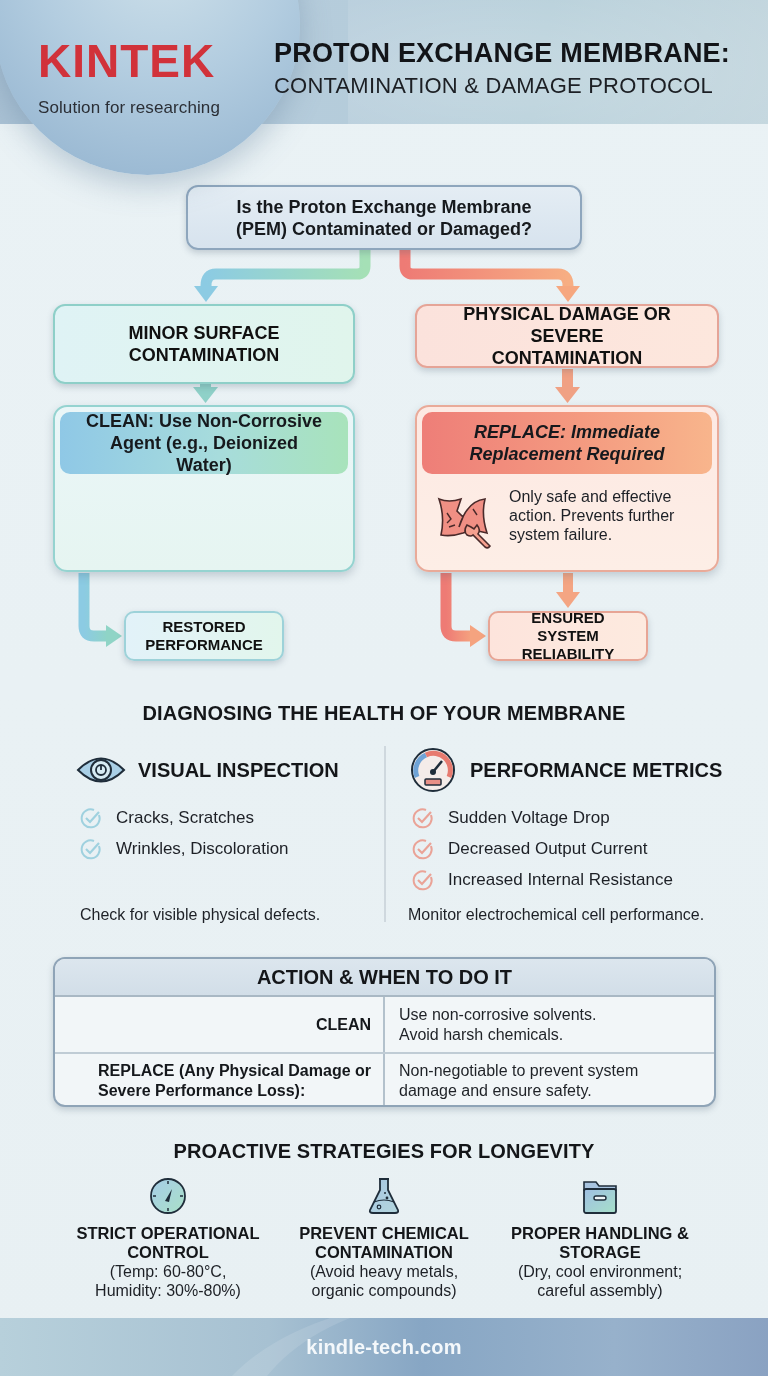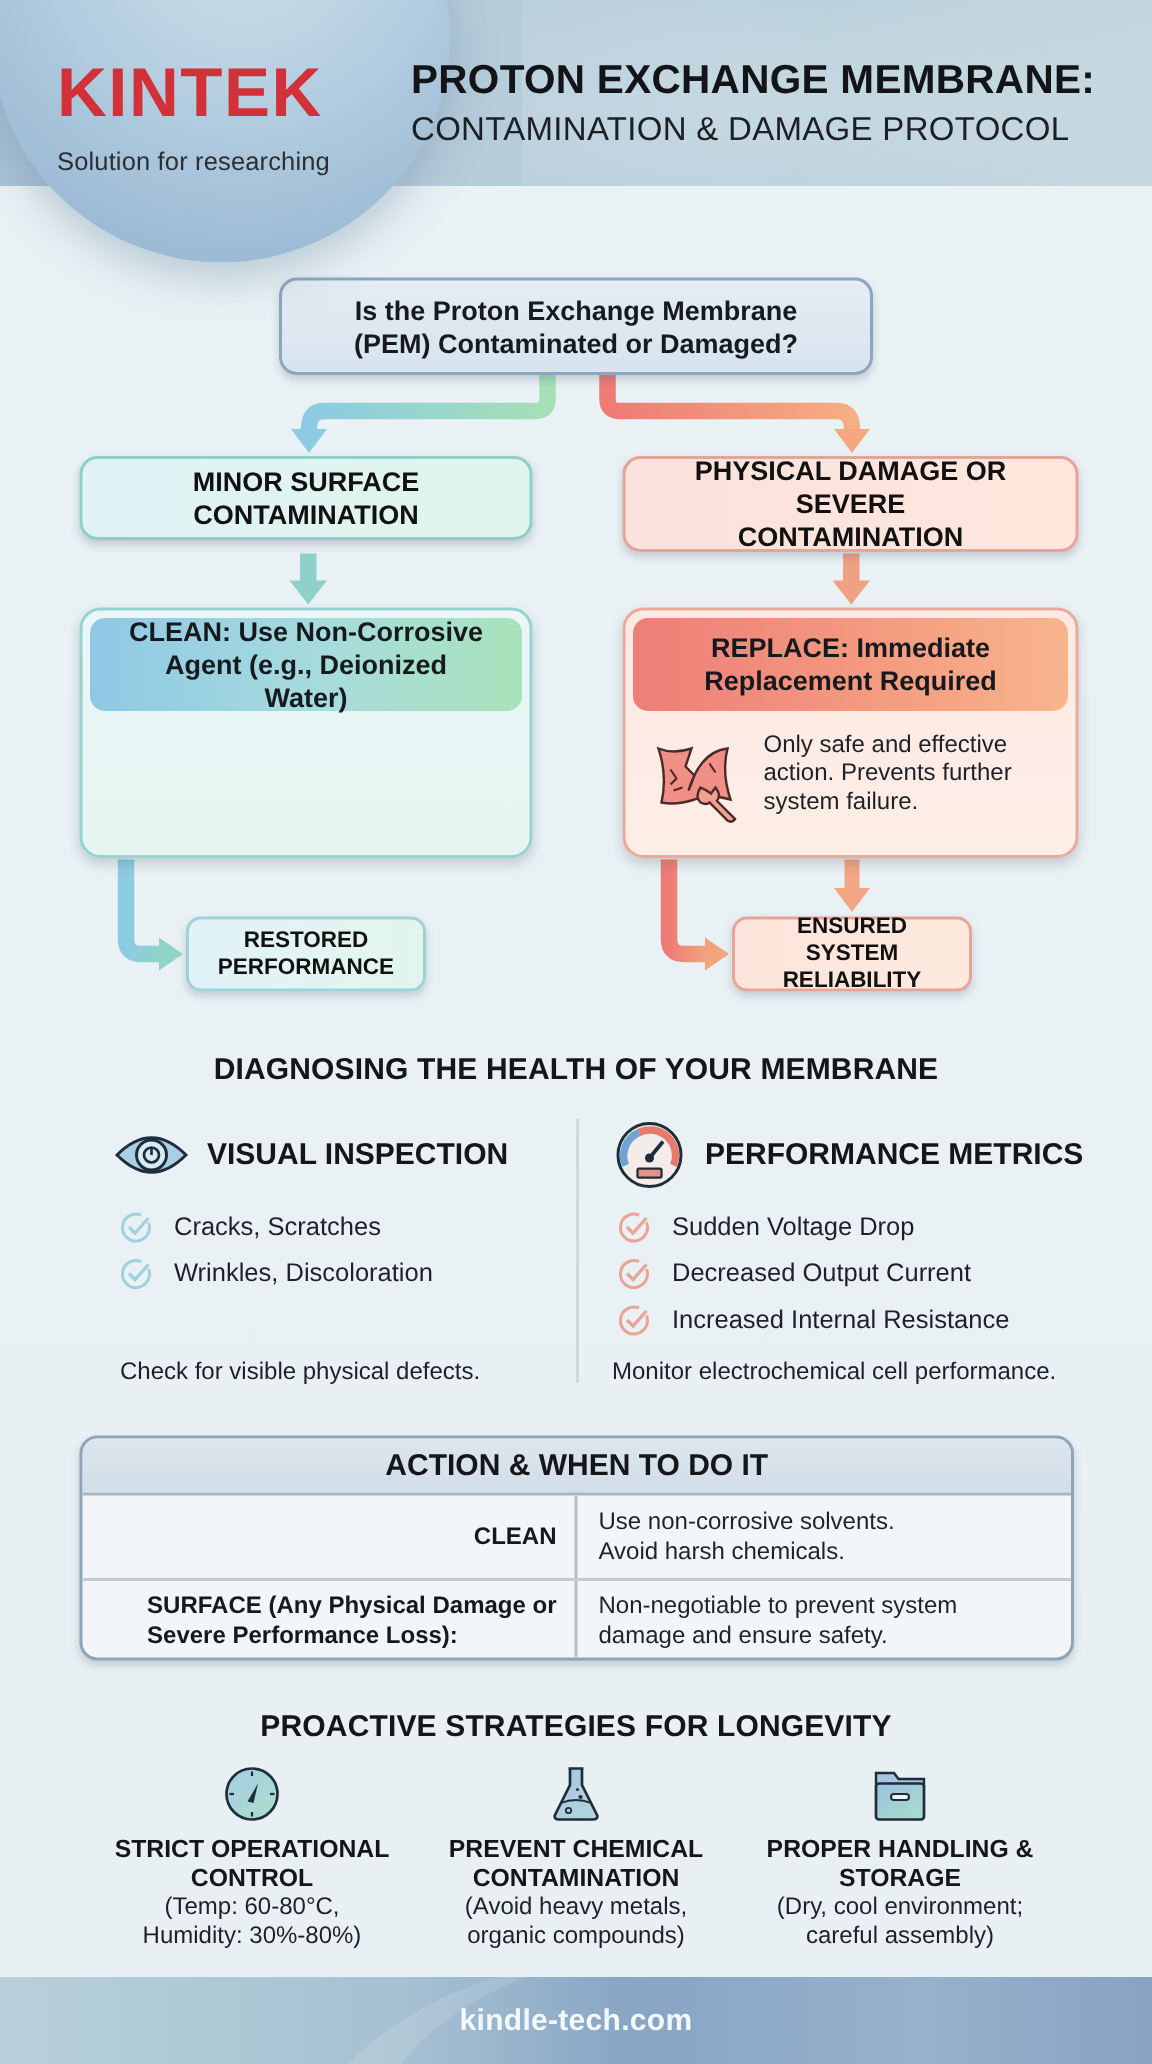--- a/index.html
+++ b/index.html
@@ -42,21 +42,21 @@
     position: absolute; border-radius: 12px; text-align: center;
     font-weight: 700; display: flex; align-items: center; justify-content: center;
     box-shadow: 0 3px 6px rgba(70,90,110,0.25);
   }
   .q-box {
     left: 186px; top: 185px; width: 396px; height: 65px;
     background: linear-gradient(180deg, #e4edf4, #d7e3ee);
     border: 2px solid #8ea6bd; font-size: 18px; line-height: 22px; color: #16191d;
   }
   .minor-box {
-    left: 53px; top: 304px; width: 302px; height: 56px;
+    left: 53px; top: 304px; width: 302px; height: 80px;
     background: linear-gradient(90deg, #dff3f5, #e0f5ec);
     border: 2px solid #8ecfc8; font-size: 18px; line-height: 22px;
   }
   .severe-box {
     left: 415px; top: 304px; width: 304px; height: 64px;
     background: linear-gradient(90deg, #fbe2dc, #fde7dd);
     border: 2px solid #e5a497; font-size: 18px; line-height: 22px;
   }
   .card {
     position: absolute; border-radius: 14px; box-shadow: 0 4px 8px rgba(70,90,110,0.25);
@@ -71,21 +71,21 @@
     left: 415px; top: 405px; width: 304px; height: 167px;
     background: linear-gradient(180deg, #fde9e3, #fdeee6);
     border: 2px solid #e9aa99;
   }
   .card-head {
     margin: 5px; height: 62px; border-radius: 10px;
     display: flex; align-items: center; justify-content: center; text-align: center;
     font-weight: 700; font-size: 18px; line-height: 22px; color: #16191d;
   }
   .clean-card .card-head { background: linear-gradient(90deg, #8fc8e6 0%, #a7dcdc 55%, #a8e3bb 100%); }
-  .replace-card .card-head { background: linear-gradient(90deg, #ee7e78 0%, #f49a80 55%, #f8b58c 100%); }
+  .replace-card .card-head { background: linear-gradient(90deg, #ee7e78 0%, #f49a80 55%, #f8b58c 100%); font-style: italic; }
   .card-body { display: flex; align-items: flex-start; padding: 8px 10px 0 16px; }
   .card-icon { width: 64px; height: 60px; flex: 0 0 64px; margin-right: 12px; margin-top: 6px; }
   .card-text { font-size: 16px; line-height: 19px; color: #1d2026; }
 
   .result-box {
     height: 50px; font-size: 15px; line-height: 18px; border-radius: 10px;
   }
   .restored-box {
     left: 124px; top: 611px; width: 160px;
     background: linear-gradient(90deg, #e2f2f9, #e2f6ec); border: 2px solid #9dd2d9;
@@ -320,21 +320,21 @@
     <div class="t-cell v">
       <div>
           <div>Use non-corrosive solvents.</div>
           <div>Avoid harsh chemicals.</div>
         </div>
     </div>
   </div>
   <div class="t-row">
     <div class="t-cell k">
       <div>
-          <div>SURFACE (Any Physical Damage or</div>
+          <div>REPLACE (Any Physical Damage or</div>
           <div>Severe Performance Loss):</div>
         </div>
     </div>
     <div class="t-cell v">
       <div>
           <div>Non-negotiable to prevent system</div>
           <div>damage and ensure safety.</div>
         </div>
     </div>
   </div>

